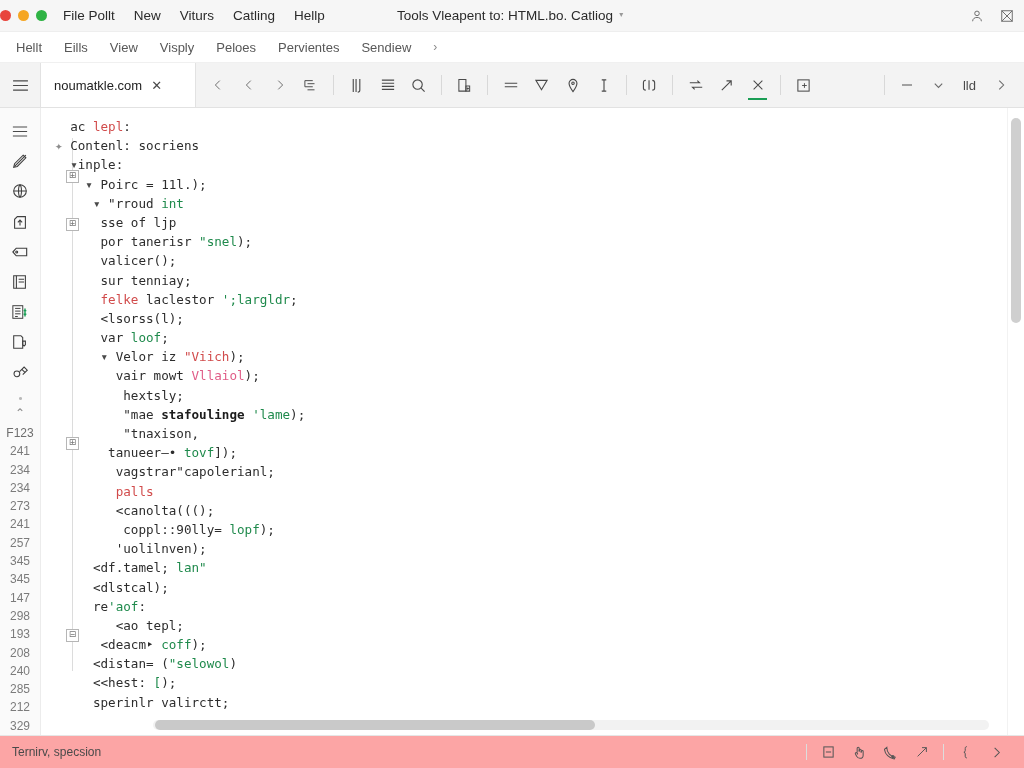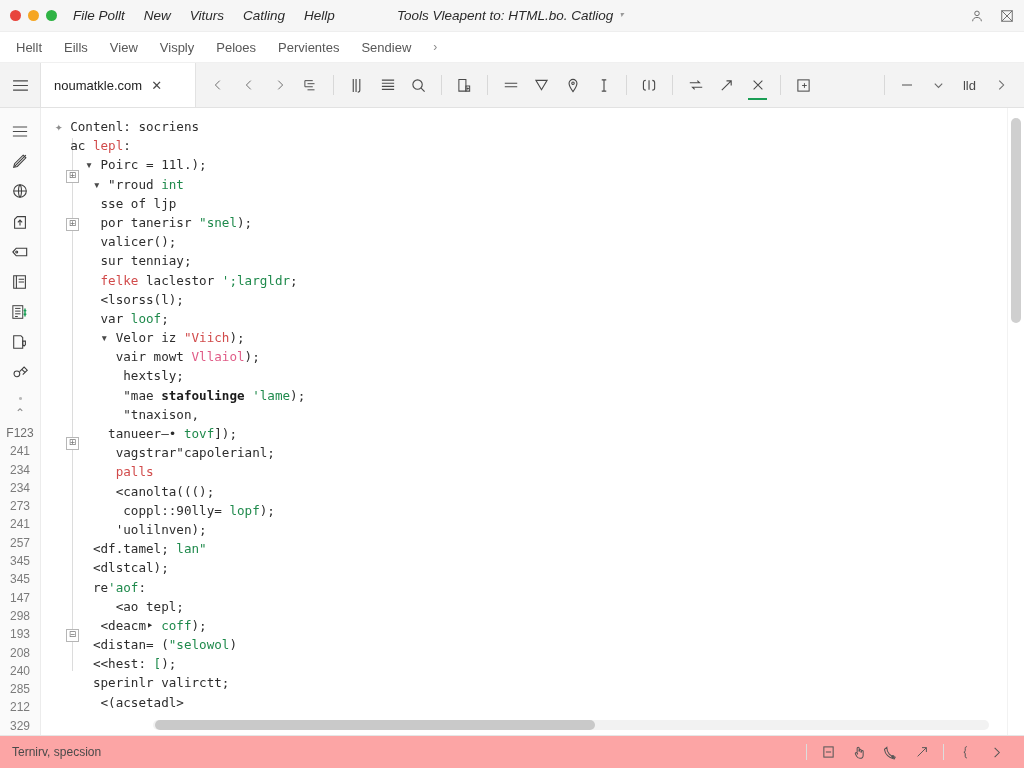--- a/index.html
+++ b/index.html
@@ -23,23 +23,22 @@
   }
 
   
   .titlebar {
     height: 31px;
     min-height: 31px;
     background: #f6f6f6;
     border-bottom: 1px solid #eeeeee;
     display: flex;
     align-items: center;
-    padding: 0 10px;
-    position: relative;
-    font-style: italic;
+    padding: 0 0;
+    position: relative;
   }
   .traffic {
     display: flex;
     align-items: center;
     gap: 7px;
     margin-right: 16px;
   }
   .dot { width: 11px; height: 11px; border-radius: 50%; display:block; }
   .dot.red { background: #e8453c; }
   .dot.yellow { background: #f5a623; }
@@ -652,22 +651,23 @@
         <div class="fold-rail">
           <div class="vline"></div>
           <div id="fold-host">
               <div class="fold-box" style="top: 44px;">⊞</div>
               <div class="fold-box" style="top: 92px;">⊞</div>
               <div class="fold-box" style="top: 311px;">⊞</div>
               <div class="fold-box" style="top: 503px;">⊟</div>
             </div>
         </div>
         <div class="code-lines" id="code-lines">
+            <div class="ln"><span class="tk-plain">  ac </span><span class="tk-red">lepl</span><span class="tk-plain">:</span></div>
             <div class="ln"><span class="tk-gray">✦ </span><span class="tk-plain">Contenl: socriens</span></div>
-            <div class="ln"><span class="tk-plain">  ac </span><span class="tk-red">lepl</span><span class="tk-plain">:</span></div>
+            <div class="ln"><span class="tk-arrow">  ▾</span><span class="tk-plain">inple:</span></div>
             <div class="ln"><span class="tk-arrow">    ▾ </span><span class="tk-plain">Poirc = 1</span><span class="tk-plain">1l</span><span class="tk-plain">.);</span></div>
             <div class="ln"><span class="tk-arrow">     ▾ </span><span class="tk-plain">"rroud</span><span class="tk-green"> int</span></div>
             <div class="ln"><span class="tk-plain">      sse of </span><span class="tk-plain">ljp</span></div>
             <div class="ln"><span class="tk-plain">      por tanerisr </span><span class="tk-green">"snel</span><span class="tk-plain">);</span></div>
             <div class="ln"><span class="tk-plain">      valicer();</span></div>
             <div class="ln"><span class="tk-plain">      sur tenniay;</span></div>
             <div class="ln"><span class="tk-red">      felke</span><span class="tk-plain"> laclestor </span><span class="tk-green">';largldr</span><span class="tk-plain">;</span></div>
             <div class="ln"><span class="tk-plain">      &lt;lsorss(l);</span></div>
             <div class="ln"><span class="tk-plain">      var </span><span class="tk-green">loof</span><span class="tk-plain">;</span></div>
             <div class="ln"><span class="tk-arrow">      ▾ </span><span class="tk-plain">Velor iz </span><span class="tk-red">"Viich</span><span class="tk-plain">);</span></div>

